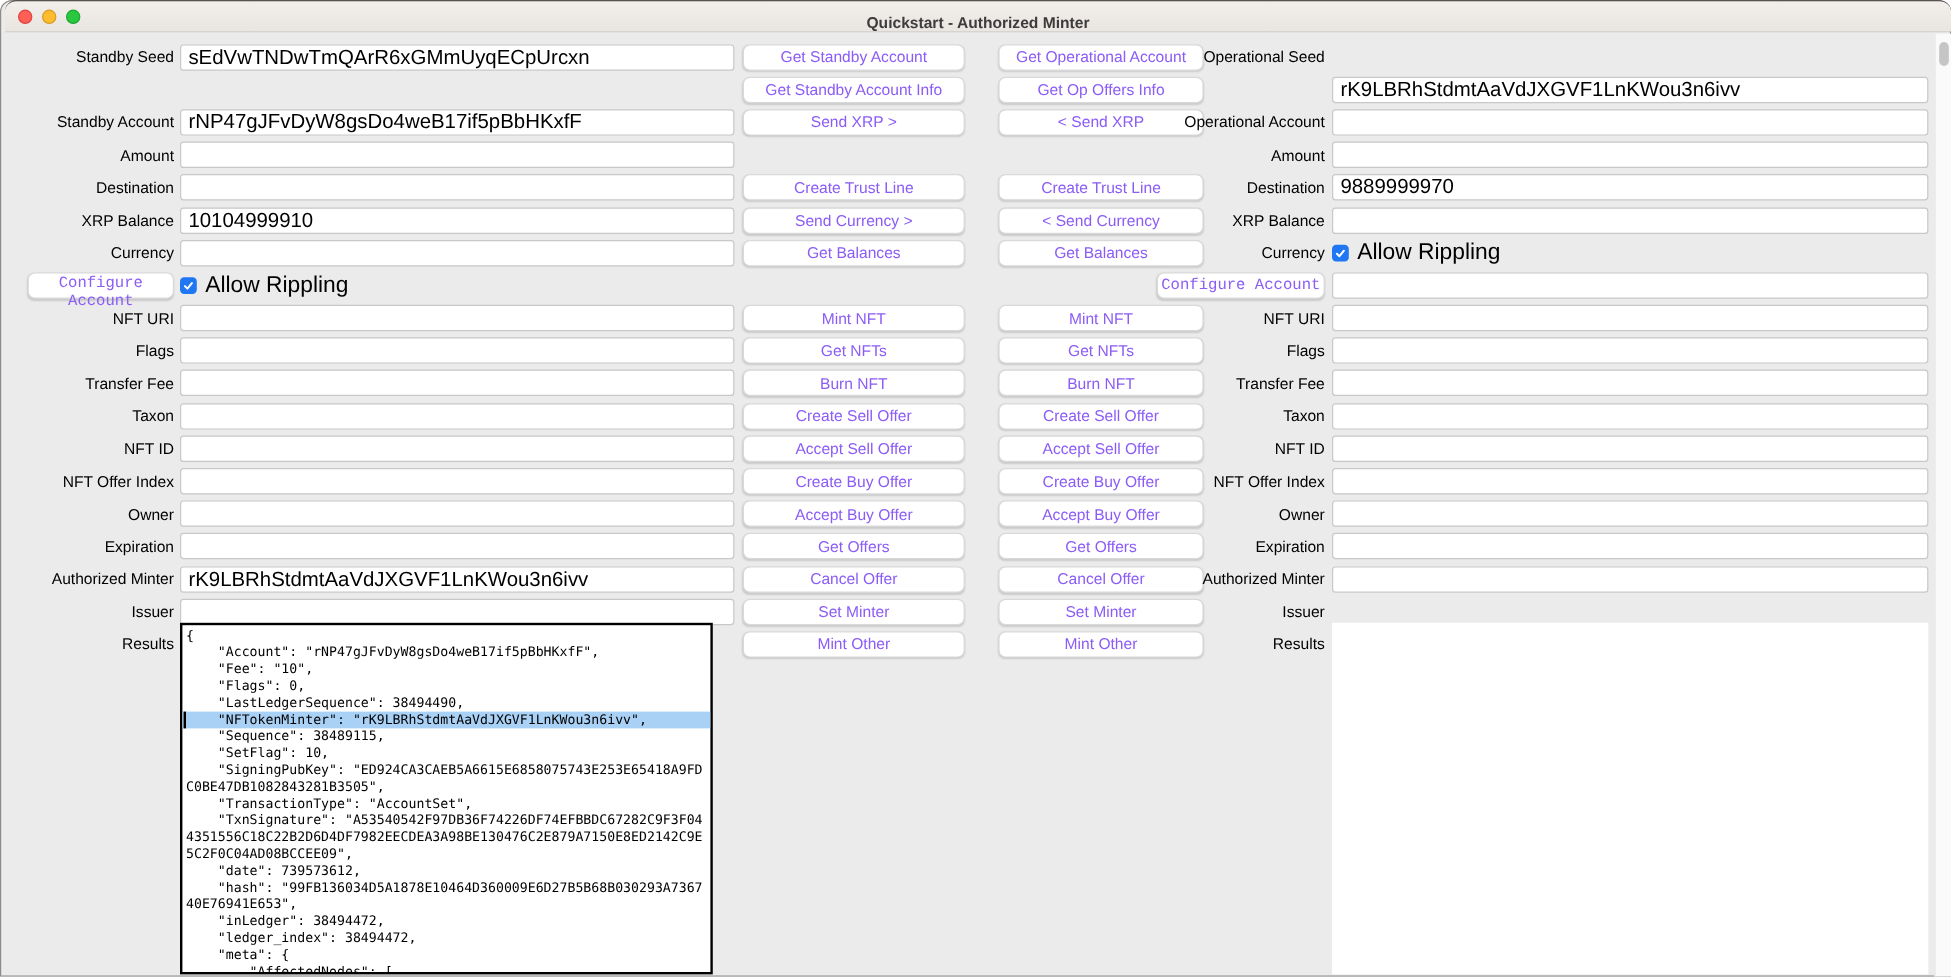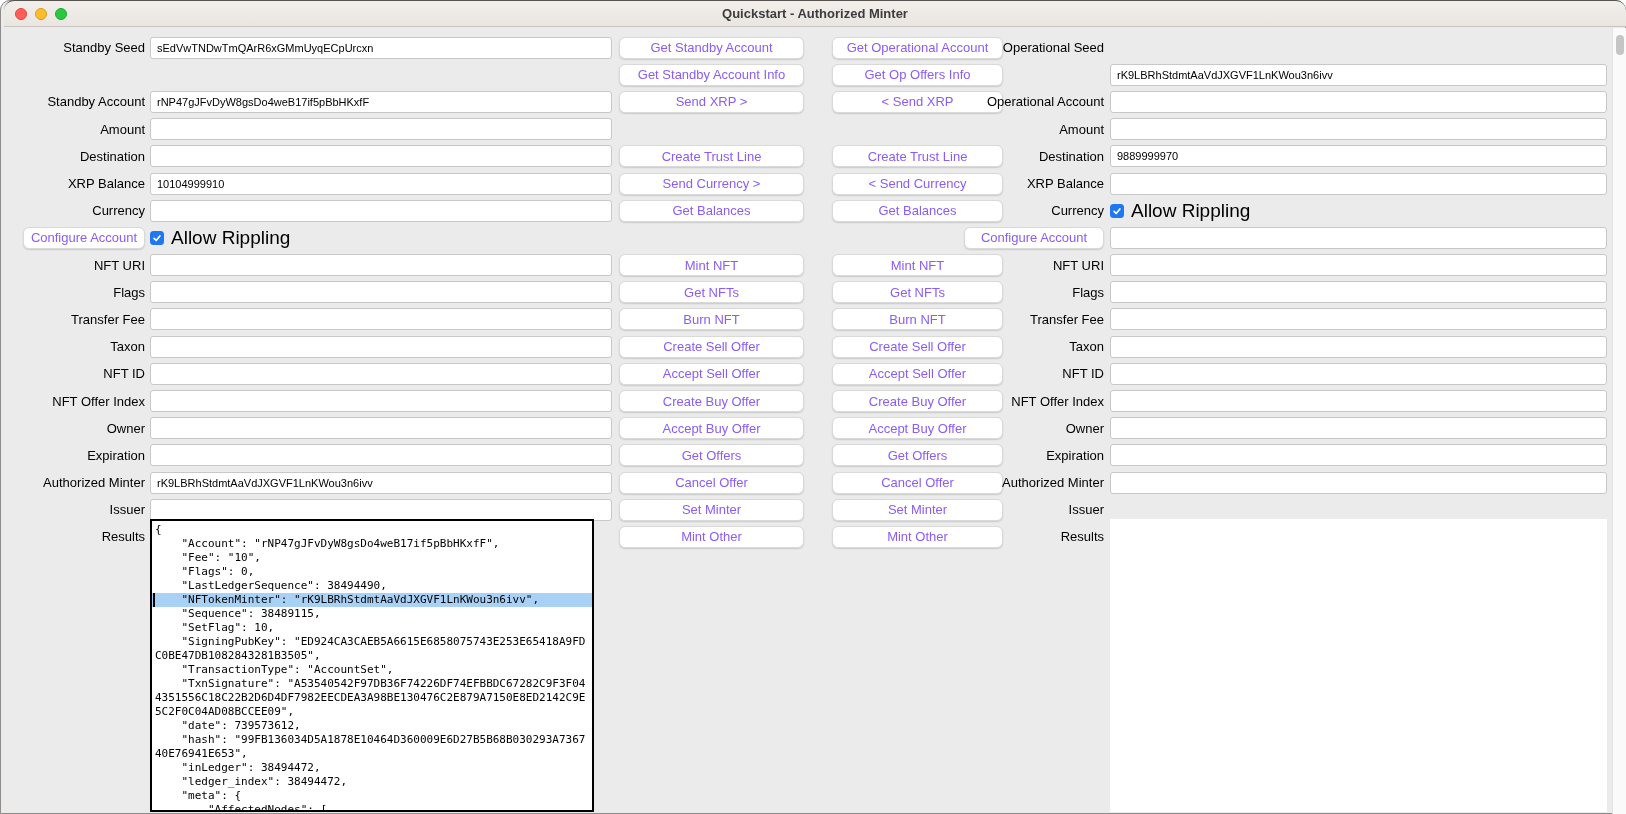--- a/index.html
+++ b/index.html
@@ -16,21 +16,21 @@
     outline-offset: -1px;
   }
 
   
   .titlebar {
     position: absolute; top: 0; left: 4px; right: 0; height: 27px;
     background: linear-gradient(#f2eeea, #e9e5e1);
     border-top: 1px solid #56524f;
     border-bottom: 1px solid #c9c4c0;
     border-radius: 10px 10px 0 0;
-    display: flex; align-items: center; justify-content: center;
+    display: flex; align-items: flex-end; justify-content: center;
   }
   .lights { position: absolute; left: 11px; top: 0; height: 100%; display: flex; align-items: center; gap: 8px; }
   .light { width: 12px; height: 12px; border-radius: 50%; display: inline-block; }
   .light.red    { background: #ff5f57; border: 0.5px solid #e0443e; }
   .light.yellow { background: #febc2e; border: 0.5px solid #d89c20; }
   .light.green  { background: #28c840; border: 0.5px solid #1da72f; }
   .title { font-size: 13px; font-weight: 700; color: #3c3c3c; }
 
   
   .content { position: absolute; top: 28px; left: 0; right: 0; bottom: 0; }
@@ -41,36 +41,36 @@
   .row.top { align-items: flex-start; padding-top: 6px; }
 
   .lbl { font-size: 13px; color: #000; white-space: nowrap; }
 
   .entry {
     width: 100%; height: 22px;
     background: #fff;
     border: 1px solid #c8c8c8;
     border-radius: 3px;
     font-family: "Liberation Sans", sans-serif;
-    font-size: 11px; color: #000;
+    font-size: 17px; color: #000;
     padding: 4px 6px;
     outline: none;
   }
 
   .btn {
     width: 100%; height: 22px;
     background: #fff;
     border: 1px solid #d9d9d9;
     border-radius: 6px;
     box-shadow: 0 1px 1.5px rgba(0,0,0,0.14);
     font-family: "Liberation Sans", sans-serif;
     font-size: 13px; color: #8b5cf6;
     cursor: default;
   }
-  .cfgbtn { width: 140px; }
+  .cfgbtn { width: 140px; font-family: Liberation Mono, monospace; }
 
   .cbrow { }
   .cb {
     width: 14px; height: 14px; flex: none;
     background: #2077f4;
     border-radius: 3.5px;
     display: inline-flex; align-items: center; justify-content: center;
   }
   .cb svg { width: 10px; height: 10px; }
   .cblbl { font-size: 19px; margin-left: 7px; }

